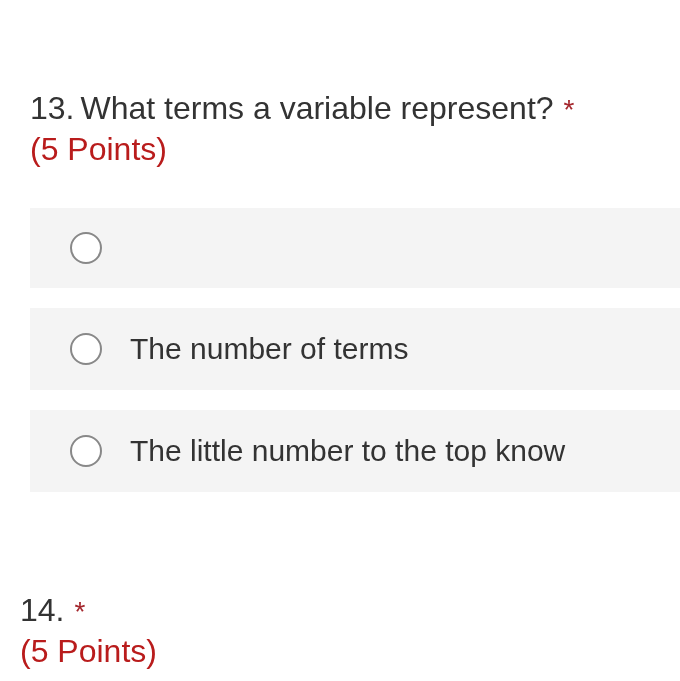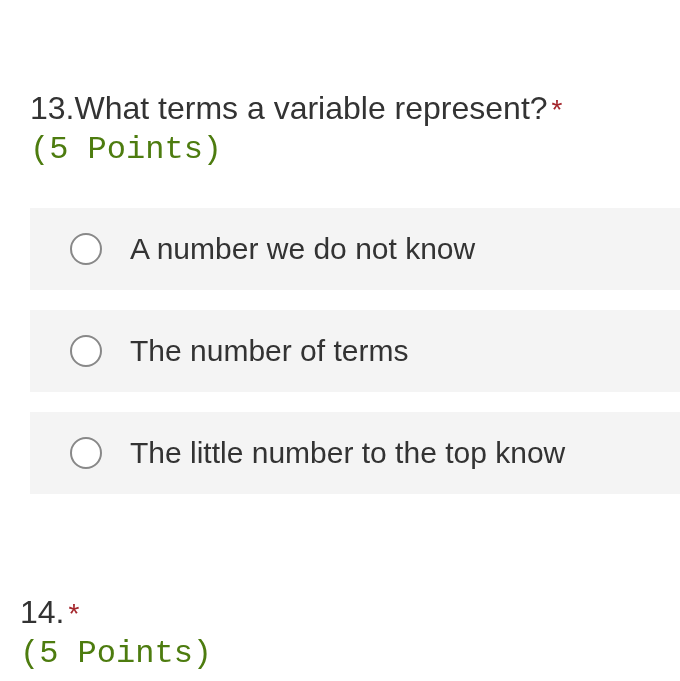--- a/index.html
+++ b/index.html
@@ -24,42 +24,42 @@
       margin-top: 90px;
     }
     .q14 {
       margin-top: 100px;
       padding-left: 20px;
     }
     .question-title-row {
       display: flex;
       align-items: baseline;
       flex-wrap: wrap;
+      gap: 6px;
     }
     .question-number {
       font-size: 32px;
       color: #333333;
       font-weight: 400;
     }
     .question-text {
       font-size: 32px;
       color: #333333;
       font-weight: 400;
     }
     .required-asterisk {
       color: #a4262c;
       font-size: 28px;
       margin-left: 4px;
     }
     .points {
       font-size: 32px;
-      color: #4d7c0f;
+      color: #b91c1c;
       font-weight: 400;
       margin-top: 4px;
-      font-family: Liberation Mono, monospace;
     }
     .options-container {
       display: flex;
       flex-direction: column;
       gap: 20px;
     }
     .option-row {
       background: #f4f4f4;
       padding: 24px 30px 24px 40px;
       display: flex;
@@ -89,21 +89,20 @@
     <div class="question-title-row">
       <span class="question-number">13.</span>
       <span class="question-text">What terms a variable represent?</span>
       <span class="required-asterisk">*</span>
     </div>
     <div class="points">(5 Points)</div>
   </div>
   <div class="options-container">
     <div class="option-row">
       <div class="radio-circle"></div>
-      <span class="option-label">A number we do not know</span>
     </div>
     <div class="option-row">
       <div class="radio-circle"></div>
       <span class="option-label">The number of terms</span>
     </div>
     <div class="option-row">
       <div class="radio-circle"></div>
       <span class="option-label">The little number to the top know</span>
     </div>
   </div>

